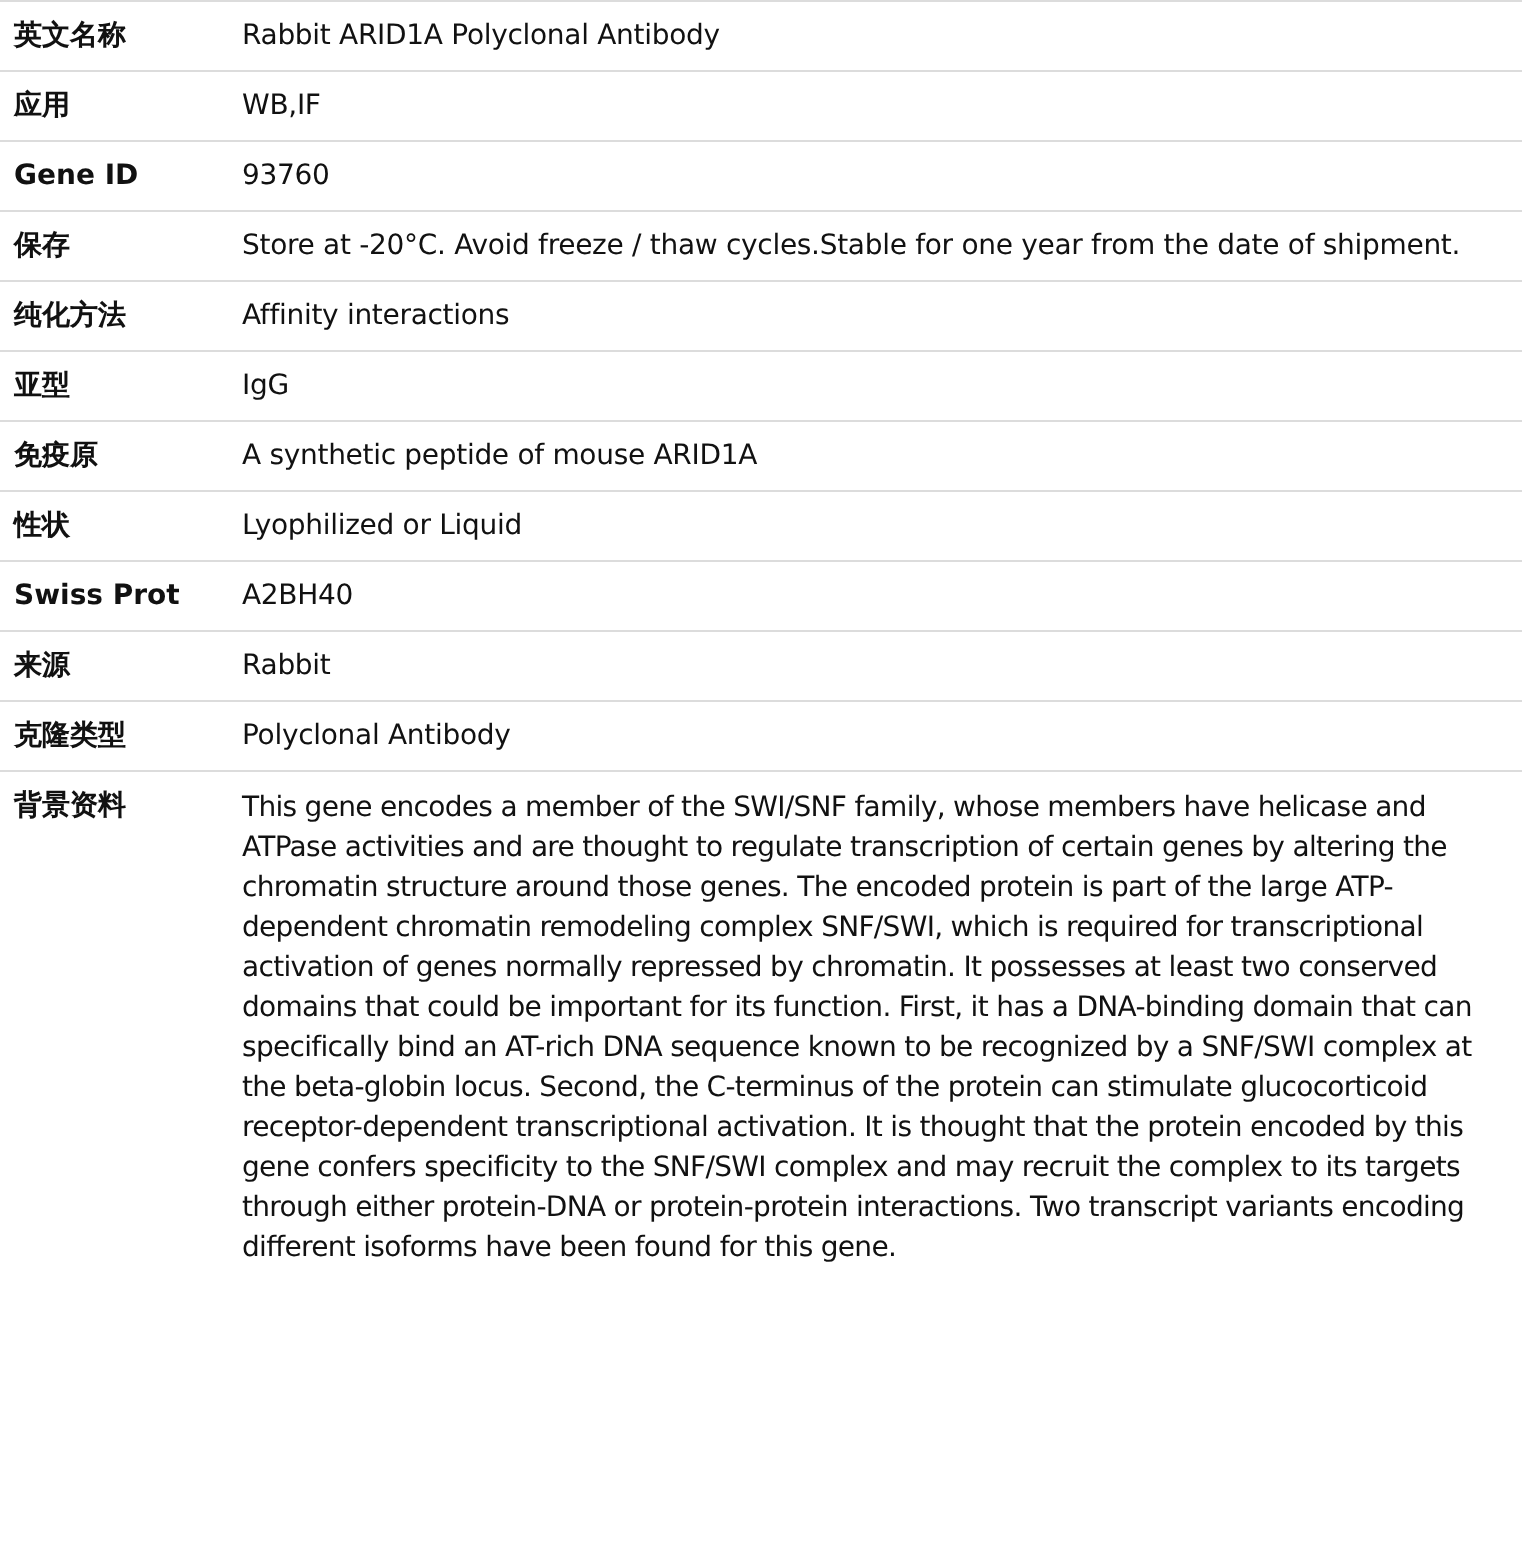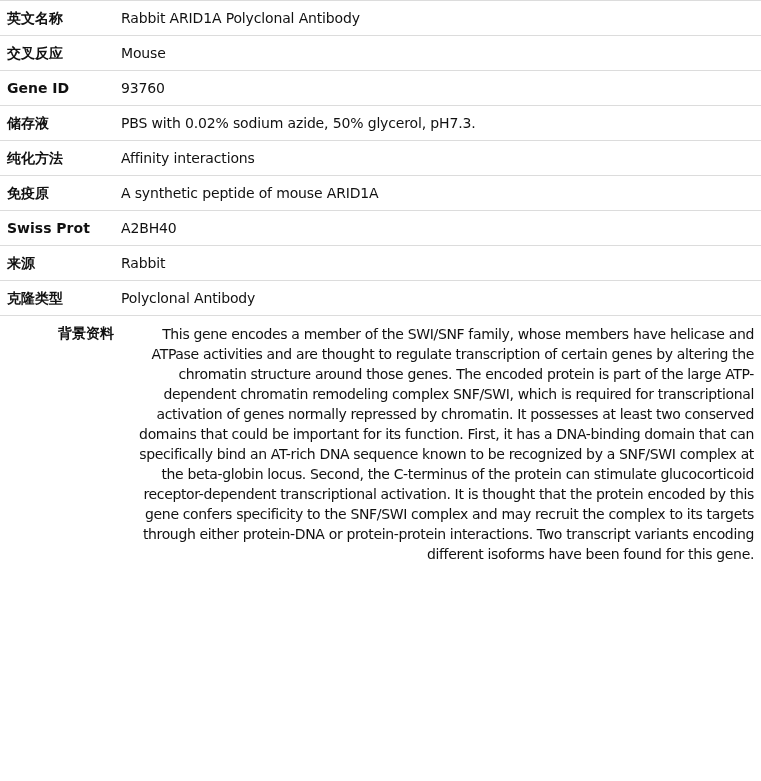--- a/index.html
+++ b/index.html
@@ -43,21 +43,20 @@
     }
     td.value {
       padding-left: 7px !important;
       letter-spacing: -0.15px;
       white-space: nowrap;
     }
     tr.bg-row td {
       vertical-align: top;
       height: auto;
       padding-top: 8px;
-      text-align: right;
     }
     tr.bg-row td.label {
       padding-top: 7px;
     }
     tr.bg-row td.value {
       white-space: normal;
       font-size: 14px;
       line-height: 20px;
       letter-spacing: -0.35px;
       padding-right: 7px;
@@ -71,38 +70,46 @@
   <colgroup>
     <col class="c-label">
     <col class="c-value">
   </colgroup>
   <tbody>
     <tr>
       <td class="label">英文名称</td>
       <td class="value">Rabbit ARID1A Polyclonal Antibody</td>
     </tr>
     <tr>
-      <td class="label">交叉反应</td>
-      <td class="value">Mouse</td>
+      <td class="label">应用</td>
+      <td class="value">WB,IF</td>
     </tr>
     <tr>
       <td class="label">Gene ID</td>
       <td class="value">93760</td>
     </tr>
     <tr>
-      <td class="label">储存液</td>
-      <td class="value">PBS with 0.02% sodium azide, 50% glycerol, pH7.3.</td>
+      <td class="label">保存</td>
+      <td class="value">Store at -20°C. Avoid freeze / thaw cycles.Stable for one year from the date of shipment.</td>
     </tr>
     <tr>
       <td class="label">纯化方法</td>
       <td class="value">Affinity interactions</td>
     </tr>
     <tr>
+      <td class="label">亚型</td>
+      <td class="value">IgG</td>
+    </tr>
+    <tr>
       <td class="label">免疫原</td>
       <td class="value">A synthetic peptide of mouse ARID1A</td>
+    </tr>
+    <tr>
+      <td class="label">性状</td>
+      <td class="value">Lyophilized or Liquid</td>
     </tr>
     <tr>
       <td class="label">Swiss Prot</td>
       <td class="value">A2BH40</td>
     </tr>
     <tr>
       <td class="label">来源</td>
       <td class="value">Rabbit</td>
     </tr>
     <tr>

